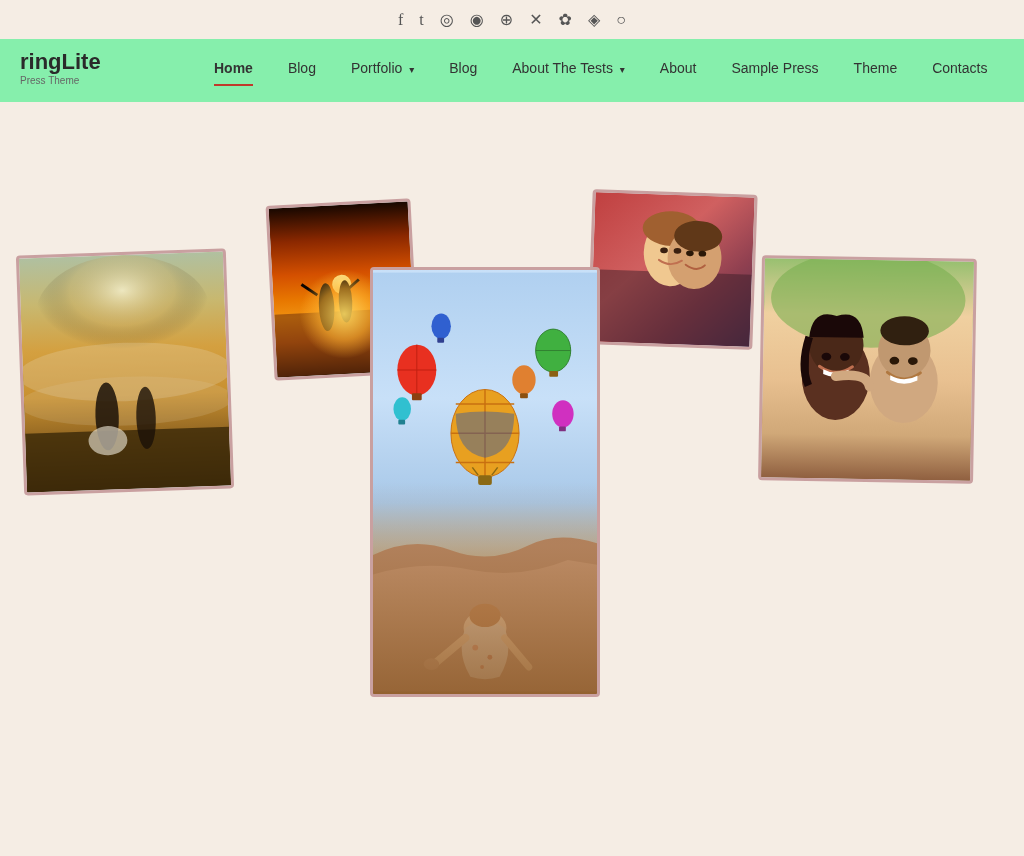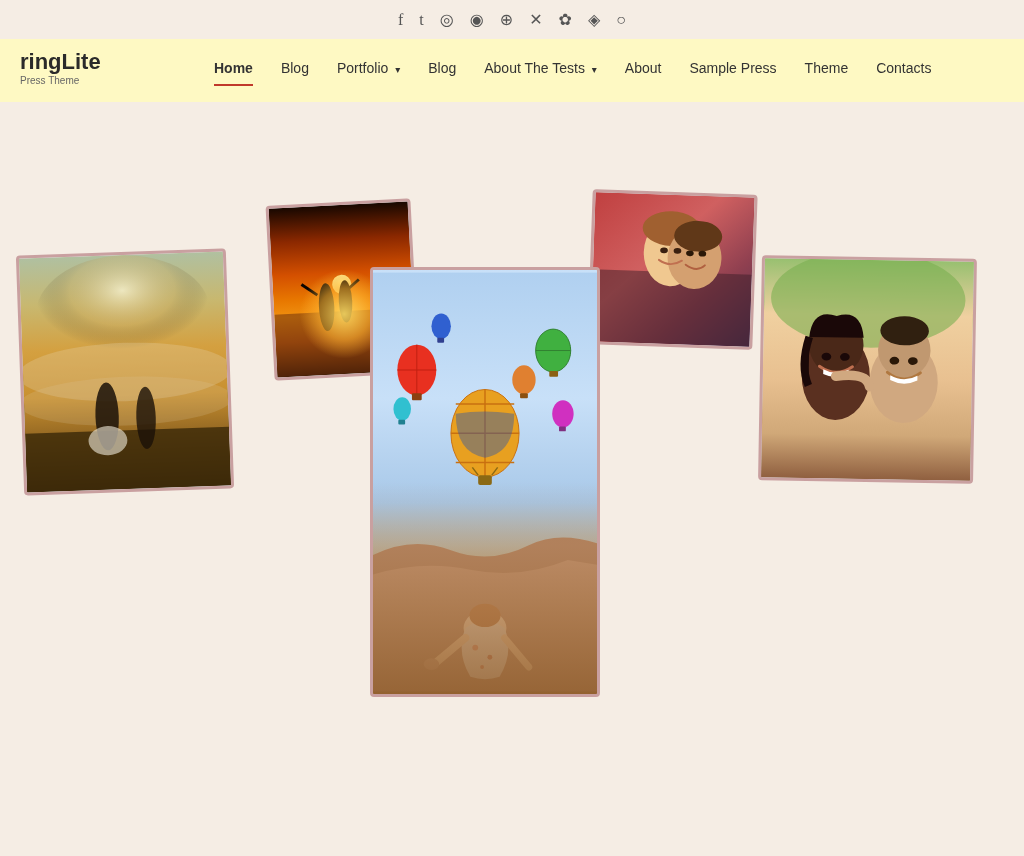--- a/index.html
+++ b/index.html
@@ -26,21 +26,21 @@
       font-size: 16px;
       cursor: pointer;
       text-decoration: none;
     }
 
     
     .header {
       display: flex;
       align-items: center;
       padding: 10px 20px 16px 20px;
-      background: #fef9c3;
+      background: #86efac;
       border-bottom: none;
     }
 
     .logo-area {
       min-width: 140px;
     }
 
     .logo-title {
       font-size: 22px;
       font-weight: 700;
@@ -51,21 +51,21 @@
     .logo-subtitle {
       font-size: 10px;
       color: #666;
       font-family: Arial, sans-serif;
     }
 
     
     .nav {
       display: flex;
       align-items: center;
-      gap: 0;
+      gap: 7px;
       flex: 1;
       justify-content: flex-start;
       padding-left: 40px;
     }
 
     .nav-item {
       font-size: 14px;
       color: #333;
       padding: 6px 14px;
       cursor: pointer;

